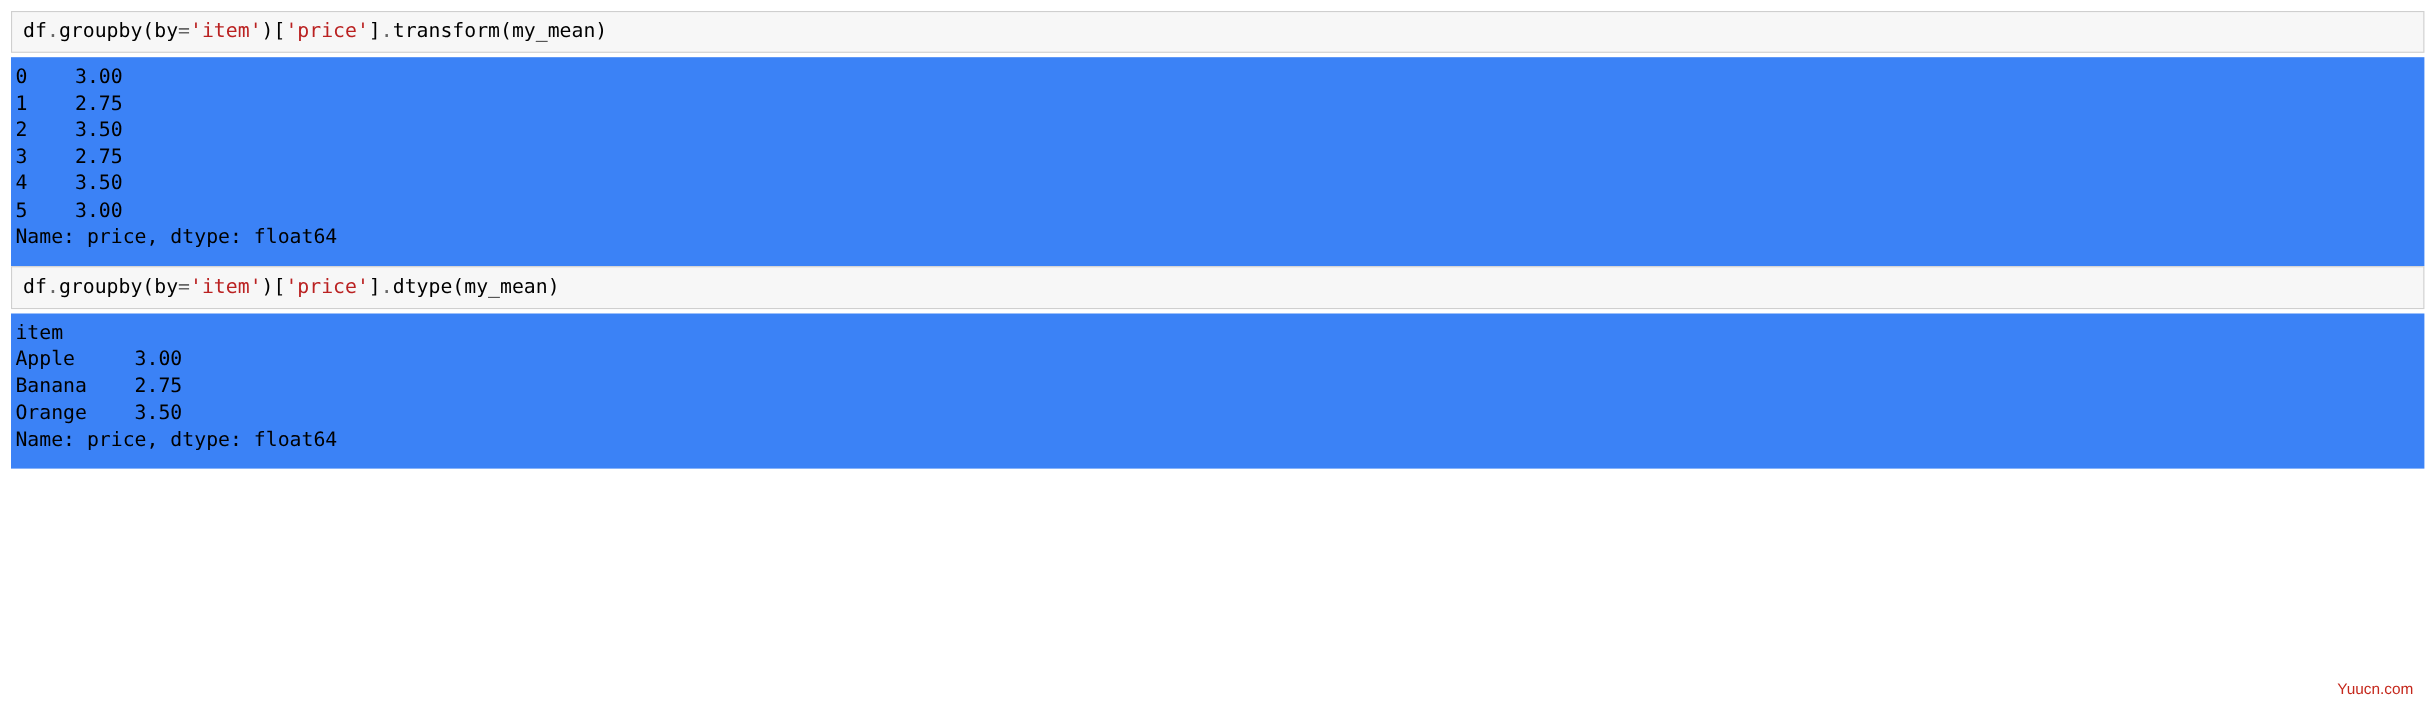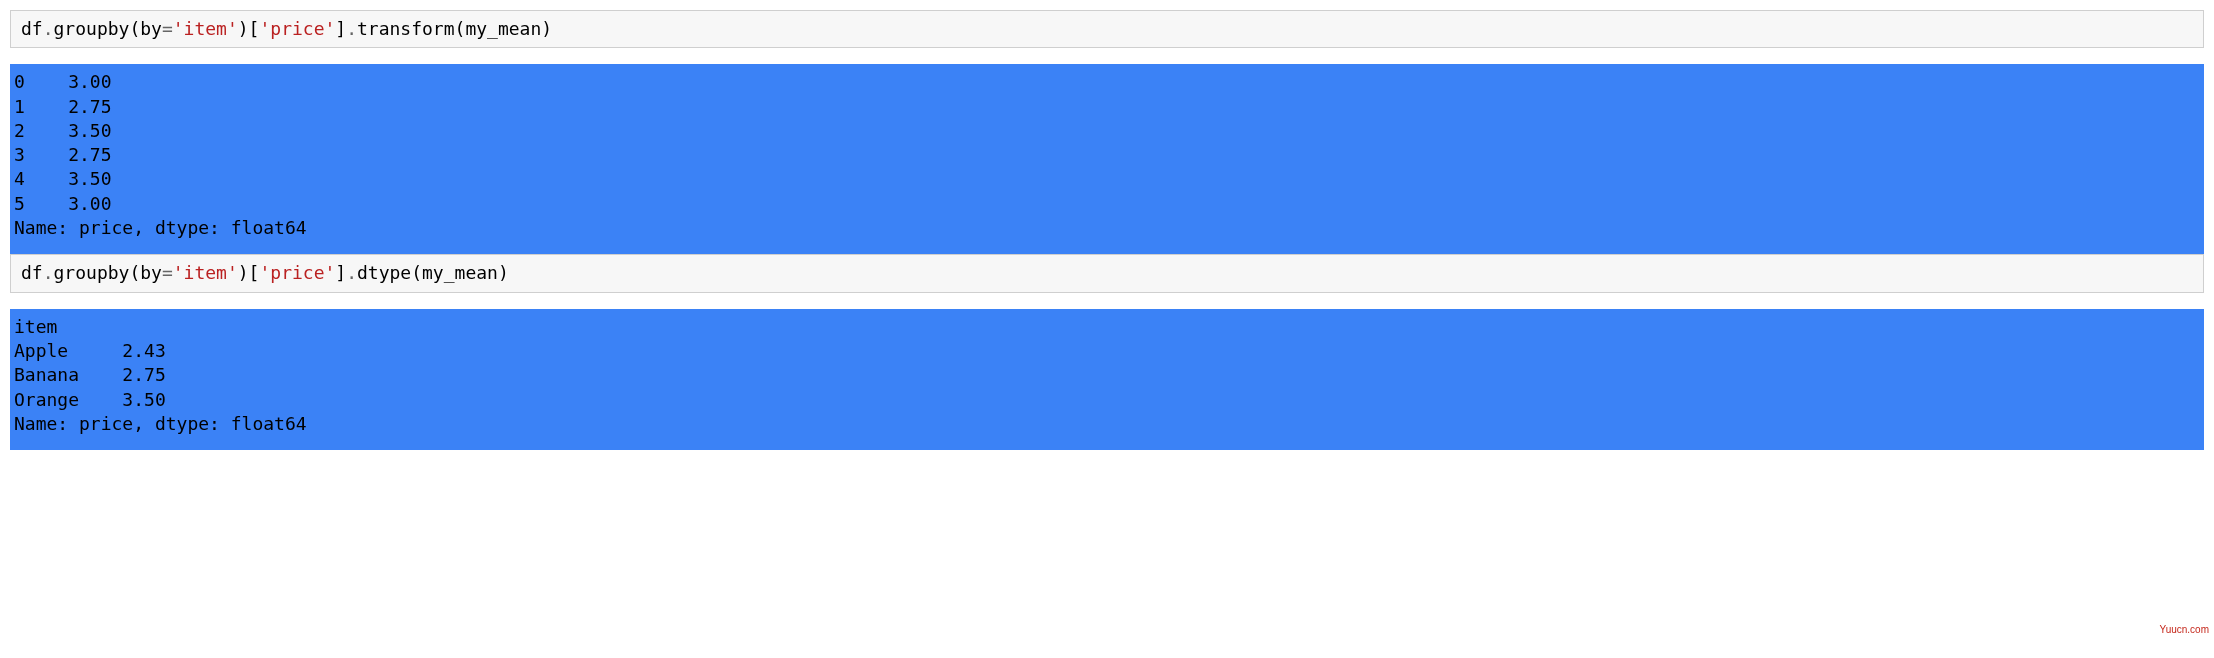--- a/index.html
+++ b/index.html
@@ -8,57 +8,57 @@
     font-family: Menlo, Consolas, "DejaVu Sans Mono", monospace;
     font-size: 18px;
     line-height: 1.35;
     background: #ffffff;
     color: #000000;
   }
   .code-cell {
     background: #f7f7f7;
     border: 1px solid #cfcfcf;
     padding: 6px 10px;
-    margin-bottom: 16px;
+    margin-bottom: 4px;
     white-space: pre;
     font-family: Menlo, Consolas, "DejaVu Sans Mono", monospace;
   }
   .output-cell {
     background: #3b82f6;
     padding: 6px 4px 14px 4px;
     white-space: pre;
     font-family: Menlo, Consolas, "DejaVu Sans Mono", monospace;
   }
   .o { color: #666666; }
   .s { color: #ba2121; }
   .n { color: #000000; }
   .watermark {
     position: fixed;
-    right: 5px;
+    right: 20px;
     bottom: 22px;
     color: #c5281c;
     font-family: Arial, sans-serif;
-    font-size: 10px;
+    font-size: 14px;
     margin-left: 44px;
   }
 </style>
 </head>
 <body>
 
 <div class="code-cell"><span class="n">df</span><span class="o">.</span><span class="n">groupby(by</span><span class="o">=</span><span class="s">'item'</span><span class="n">)[</span><span class="s">'price'</span><span class="n">]</span><span class="o">.</span><span class="n">transform(my_mean)</span></div>
 
 <div class="output-cell">0    3.00
 1    2.75
 2    3.50
 3    2.75
 4    3.50
 5    3.00
 Name: price, dtype: float64</div>
 
 <div class="code-cell"><span class="n">df</span><span class="o">.</span><span class="n">groupby(by</span><span class="o">=</span><span class="s">'item'</span><span class="n">)[</span><span class="s">'price'</span><span class="n">]</span><span class="o">.</span><span class="n">dtype(my_mean)</span></div>
 
 <div class="output-cell">item
-Apple     2.43
+Apple     3.00
 Banana    2.75
 Orange    3.50
 Name: price, dtype: float64</div>
 
 <div class="watermark">Yuucn.com</div>
 
 </body></html>

